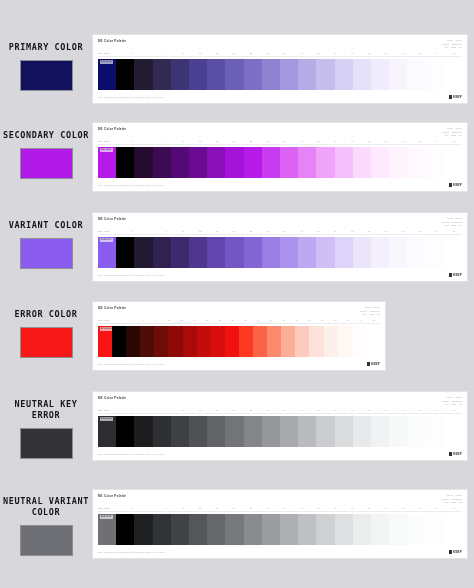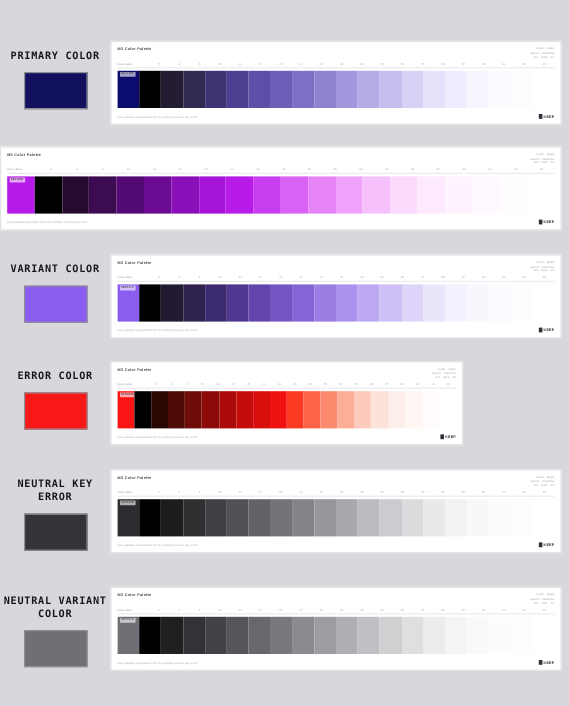--- a/index.html
+++ b/index.html
@@ -255,20 +255,24 @@
               <div class="foot-note">tone palette generated from the primary source key color</div>
               <div class="brand-badge">
                 <span class="brand-mark"></span>
                 <span class="brand-text">KEEP</span>
               </div>
             </div>
           </div>
         </div>
       </div>
       <div class="palette-row" style="position: absolute; top: 118px; left: 0px; width: 474px;">
+        <div class="label-col">
+          <div class="row-label">SECONDARY COLOR</div>
+          <div class="key-swatch" style="background: rgb(177, 26, 232);"></div>
+        </div>
         <div class="card-col" style="padding-top: 4px;">
           <div class="card">
             <div class="card-head">
               <div class="card-title">M3 Color Palette</div>
               <div class="card-meta">
                 <span>tonal · steps</span>
                 <span>export · machine</span>
                 <span>tint · dark · 13</span>
               </div>
             </div>

